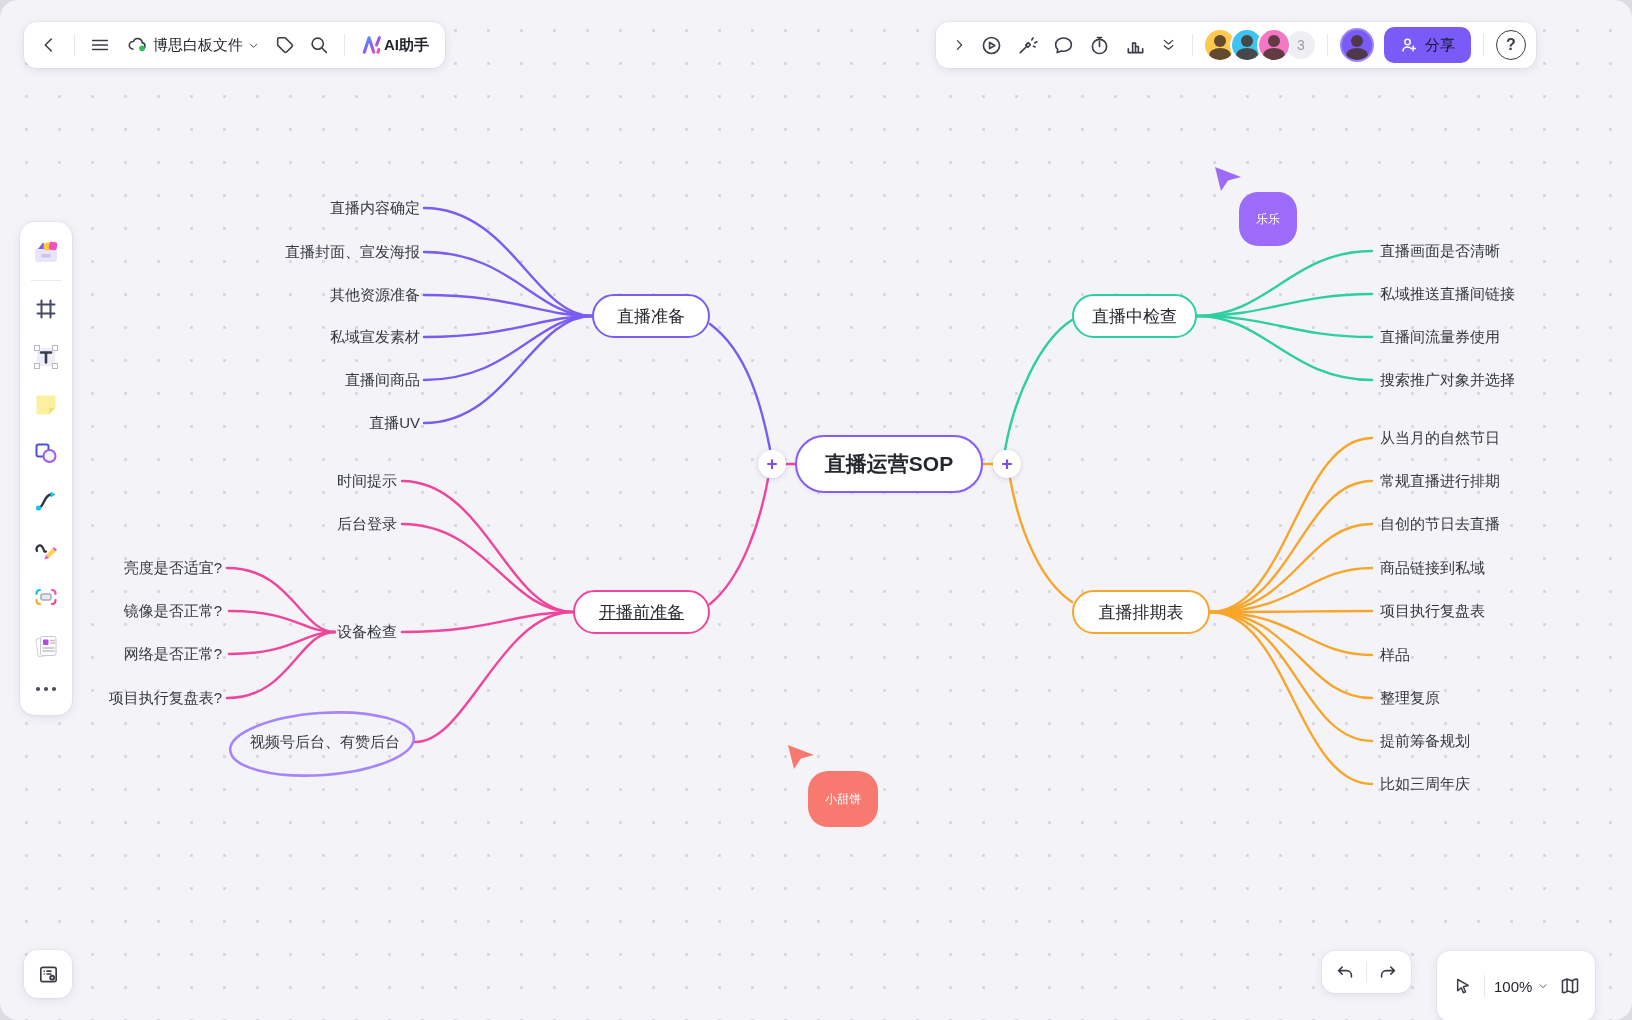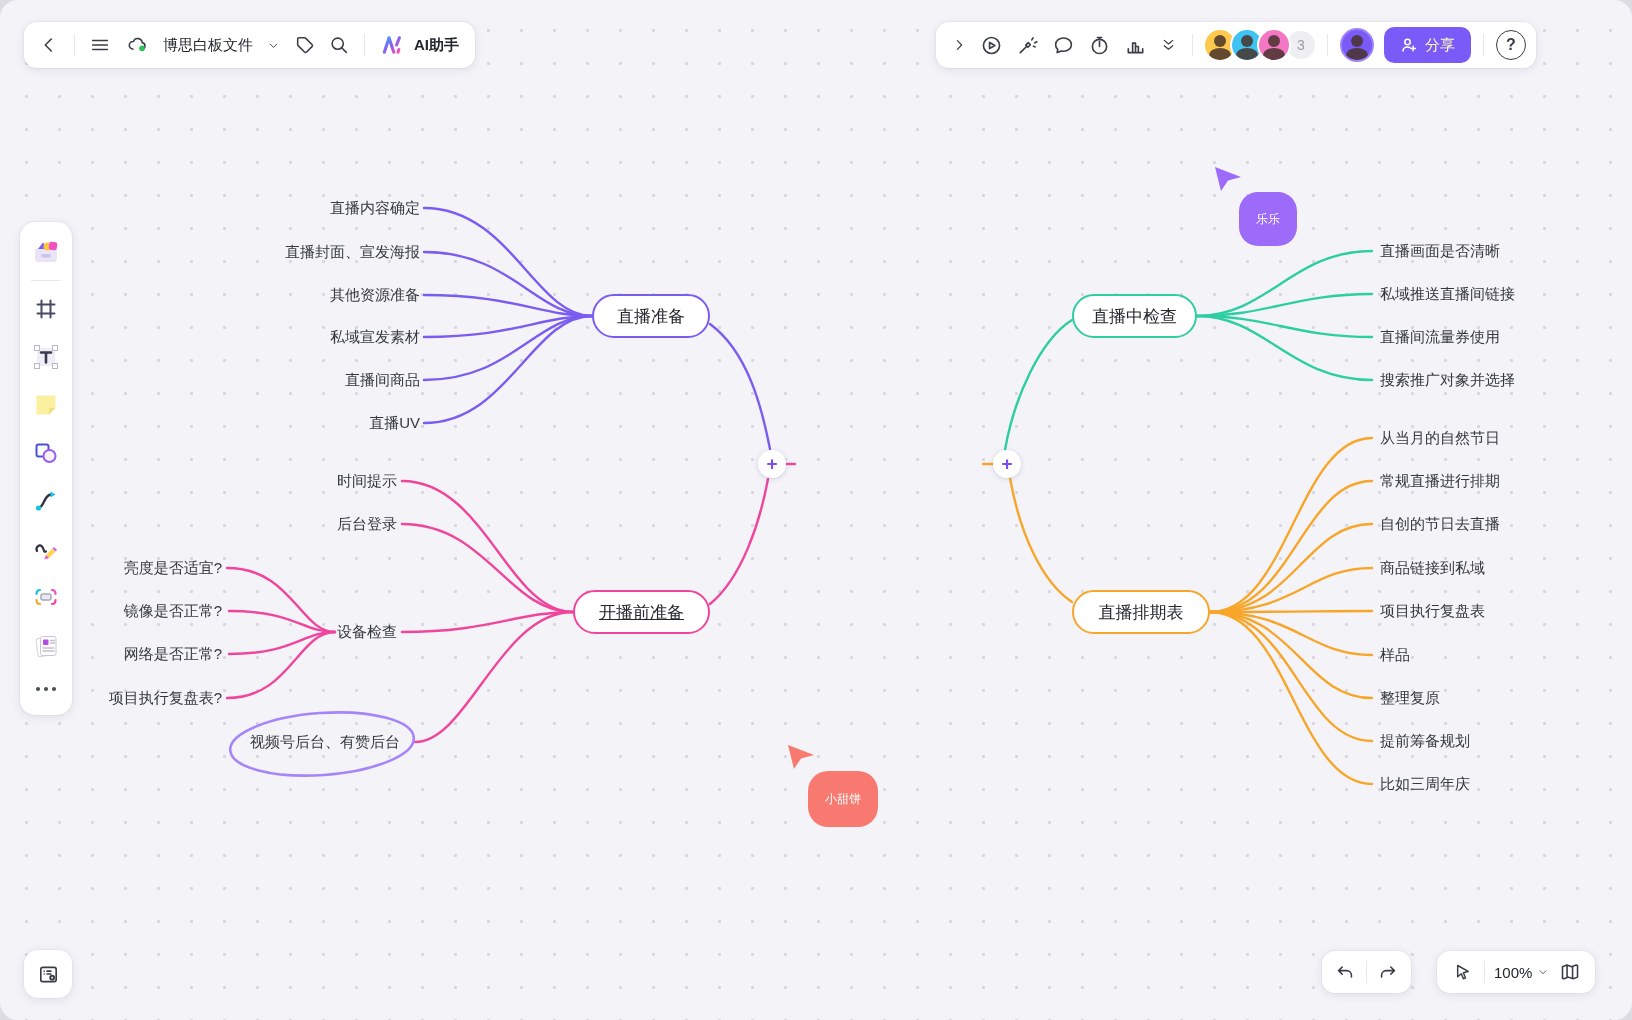--- a/index.html
+++ b/index.html
@@ -8,32 +8,32 @@
          background-image:radial-gradient(#D9D7E0 1.4px,transparent 1.5px);
          background-size:33px 33px;background-position:10px 14px;}
   .pill{position:absolute;background:#fff;border-radius:13px;
         box-shadow:0 2px 10px rgba(40,40,80,.10),0 0 0 1px rgba(40,40,80,.03);
         display:flex;align-items:center;}
   .vdiv{width:1px;height:22px;background:#E7E6EC;margin:0 8px;flex:0 0 auto;}
   .ibtn{width:34px;height:34px;border:none;background:transparent;border-radius:8px;
         display:flex;align-items:center;justify-content:center;cursor:pointer;padding:0;flex:0 0 auto;}
   .ibtn svg{display:block;}
   .icon{stroke:#3A3D46;stroke-width:1.7;fill:none;stroke-linecap:round;stroke-linejoin:round;}
-  .filebtn{display:flex;align-items:center;gap:14px;border:none;background:transparent;
+  .filebtn{display:flex;align-items:center;gap:4px;border:none;background:transparent;
            height:34px;border-radius:8px;padding:0 8px;cursor:pointer;font-size:15px;color:#23262C;}
-  .aibtn{display:flex;align-items:center;gap:10px;border:none;background:transparent;height:34px;
+  .aibtn{display:flex;align-items:center;gap:0;border:none;background:transparent;height:34px;
          border-radius:8px;padding:0 8px;cursor:pointer;font-size:15px;font-weight:bold;color:#23262C;}
   .avatars{display:flex;align-items:center;}
   .avatar{width:30px;height:30px;border-radius:50%;border:2px solid #fff;position:relative;overflow:hidden;flex:0 0 auto;}
   .avatar + .avatar{margin-left:-7px;}
   .avatar::before{content:"";position:absolute;left:9px;top:5px;width:12px;height:12px;border-radius:50%;background:rgba(72,50,44,.85);}
   .avatar::after{content:"";position:absolute;left:4px;top:18px;width:22px;height:14px;border-radius:50%;background:rgba(72,50,44,.85);}
   .countbadge{width:28px;height:28px;border-radius:50%;background:#EFEEF2;color:#9A9DA6;font-size:14px;
               display:flex;align-items:center;justify-content:center;margin-left:-6px;border:2px solid #fff;}
-  .sharebtn{display:flex;align-items:center;gap:7px;background:#7B5BF7;color:#fef9c3;border:none;
+  .sharebtn{display:flex;align-items:center;gap:7px;background:#7B5BF7;color:#0f172a;border:none;
             height:36px;padding:0 16px;border-radius:10px;font-size:15px;cursor:pointer;}
   .helpbtn{width:30px;height:30px;border-radius:50%;border:1.8px solid #3A3D46;background:transparent;
            color:#3A3D46;font-size:16px;font-weight:bold;display:flex;align-items:center;justify-content:center;cursor:pointer;}
   
   .sidebar{left:20px;top:222px;width:52px;flex-direction:column;padding:8px 0;gap:4px;border-radius:15px;}
   .tool{width:40px;height:44px;display:flex;align-items:center;justify-content:center;border:none;
         background:transparent;border-radius:9px;cursor:pointer;padding:0;}
   .hdiv{width:30px;height:1px;background:#E9E8EE;margin:2px 0;}
   
   .mm{position:absolute;left:0;top:0;}
@@ -99,20 +99,21 @@
       <path d="M1210 612 C1297 612 1308 568 1372 568"></path>
       <path d="M1210 612 C1300 612 1320 611 1372 611"></path>
       <path d="M1210 612 C1297 612 1308 655 1372 655"></path>
       <path d="M1210 612 C1294 612 1305 698 1372 698"></path>
       <path d="M1210 612 C1292 612 1302 741 1372 741"></path>
       <path d="M1210 612 C1288 612 1298 784 1372 784"></path>
     </g>
     <ellipse cx="322" cy="744" rx="92" ry="31" fill="none" stroke="#A685FA" stroke-width="2.6" transform="rotate(-4 322 744)"></ellipse>
   </svg>
 
+  <div class="mnode root" style="left:795px;top:435px;width:188px;height:58px">直播运营SOP</div>
   <div class="plus" style="left:758px;top:450px">+</div>
   <div class="plus" style="left:993px;top:450px">+</div>
 
   <div class="mnode b0" style="left:592px;top:294px;width:118px;height:44px">直播准备</div>
   <div class="mnode b1" style="left:573px;top:590px;width:137px;height:44px">开播前准备</div>
   <div class="mnode b2" style="left:1072px;top:294px;width:125px;height:44px">直播中检查</div>
   <div class="mnode b3" style="left:1072px;top:590px;width:138px;height:44px">直播排期表</div>
 
   <div class="leaf left" style="top:198px;right:1212px">直播内容确定</div>
   <div class="leaf left" style="top:242px;right:1212px">直播封面、宣发海报</div>
@@ -364,21 +365,21 @@
       </svg>
     </button>
     <div class="vdiv" style="margin:0 4px"></div>
     <button class="ibtn">
       <svg class="icon" width="22" height="22" viewBox="0 0 24 24">
         <path d="M15 6.5 L19 10.5 L15 14.5 M19 10.5 h-9 a5 5 0 0 0 -5 5 v2"></path>
       </svg>
     </button>
   </div>
 
-  <div class="pill" style="left:1437px;top:951px;height:42px;padding:0 8px">
+  <div class="pill" style="left:1437px;top:951px;height:42px;padding:14px 8px">
     <button class="ibtn">
       <svg class="icon" width="21" height="21" viewBox="0 0 24 24">
         <path d="M6.5 4 L18.5 10.8 L13 12.3 L15.5 18.2 L13.1 19.2 L10.6 13.4 L6.5 16.8 Z"></path>
       </svg>
     </button>
     <div class="vdiv" style="margin:0 5px"></div>
     <button class="ibtn zoomtxt" style="width:auto">
       <span>100%</span>
       <svg class="icon" width="12" height="12" viewBox="0 0 24 24">
           <path d="M6 9.5 L12 15.5 L18 9.5"></path>

